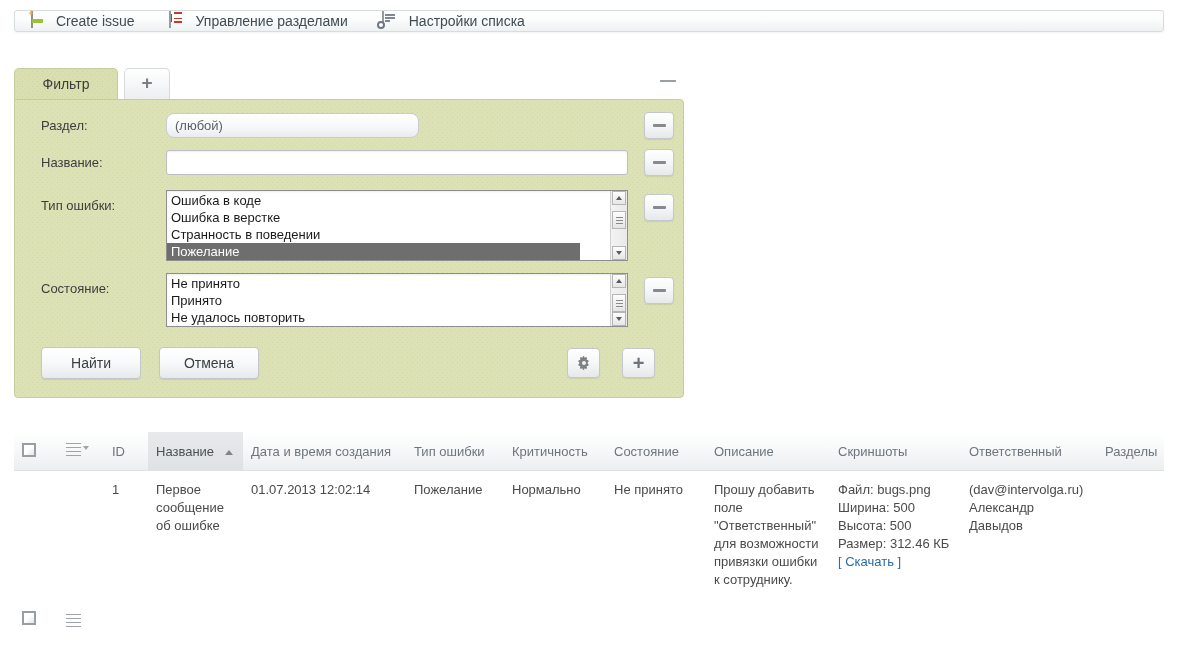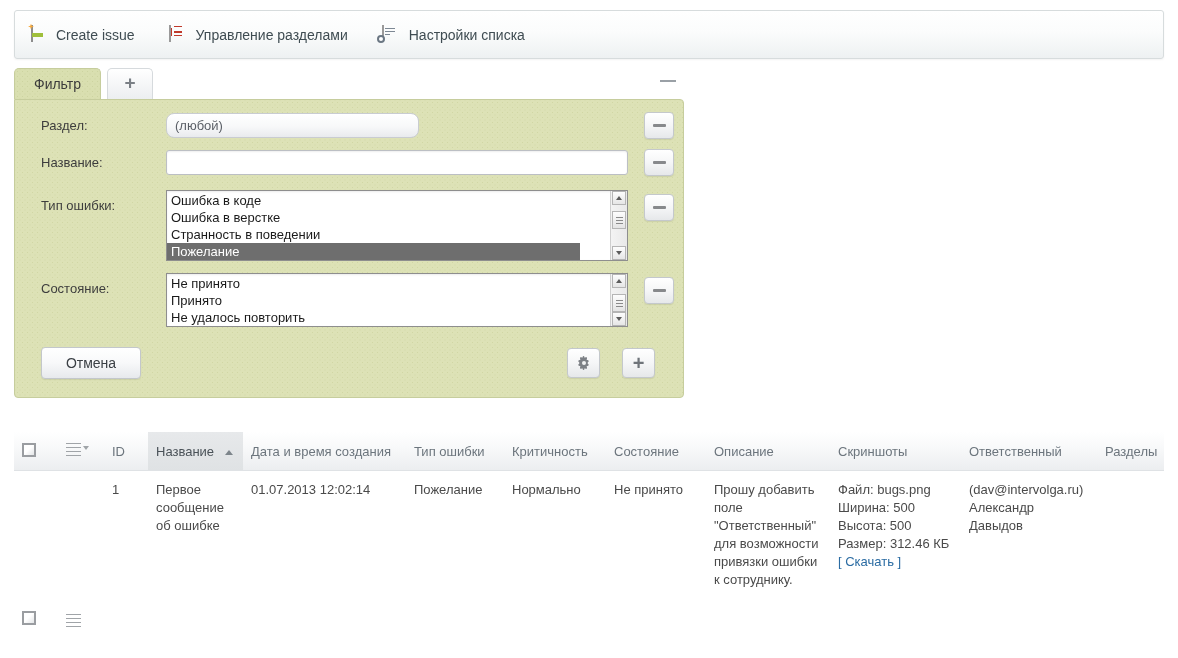--- a/index.html
+++ b/index.html
@@ -16,21 +16,21 @@
     overflow: hidden;
     position: relative;
   }
 
   
   .toolbar {
     position: absolute;
     left: 14px;
     top: 10px;
     width: 1150px;
-    height: 49px;
+    height: 22px;
     box-sizing: border-box;
     background: linear-gradient(to bottom, #ffffff 0%, #fbfcfc 45%, #eef1f2 100%);
     border: 1px solid #d7dcdd;
     border-radius: 3px;
     box-shadow: 0 1px 2px rgba(0,0,0,0.05);
     display: flex;
     align-items: center;
     padding-left: 14px;
   }
   .tb-item {
@@ -159,21 +159,21 @@
   .tab {
     height: 31px;
     box-sizing: border-box;
     display: flex;
     align-items: center;
     justify-content: center;
     border-radius: 5px 5px 0 0;
     cursor: pointer;
   }
   .tab-active {
-    width: 87px;
+    width: 104px;
     background-color: #d9dfb0;
     background-image:
       radial-gradient(#cdd4a0 0.8px, transparent 0.9px),
       radial-gradient(#cdd4a0 0.8px, transparent 0.9px);
     background-size: 5px 5px;
     background-position: 0 0, 2.5px 2.5px;
     border: 1px solid #c6cd9d;
     border-bottom: none;
     color: #3c3c3c;
     font-size: 14px;
@@ -594,20 +594,21 @@
               </div>
           </div>
         </div>
       </div>
       <div class="minus-btn" style="margin-left:16px; margin-top:4px">
           <i></i>
         </div>
     </div>
 
     <div class="btn-row">
+      <button class="btn-main">Найти</button>
       <button class="btn-main">Отмена</button>
       <div class="btn-right">
         <div class="sq-btn">
           <span class="gear"></span>
         </div>
         <div class="sq-btn">
           <span class="plus-glyph">+</span>
         </div>
       </div>
     </div>

